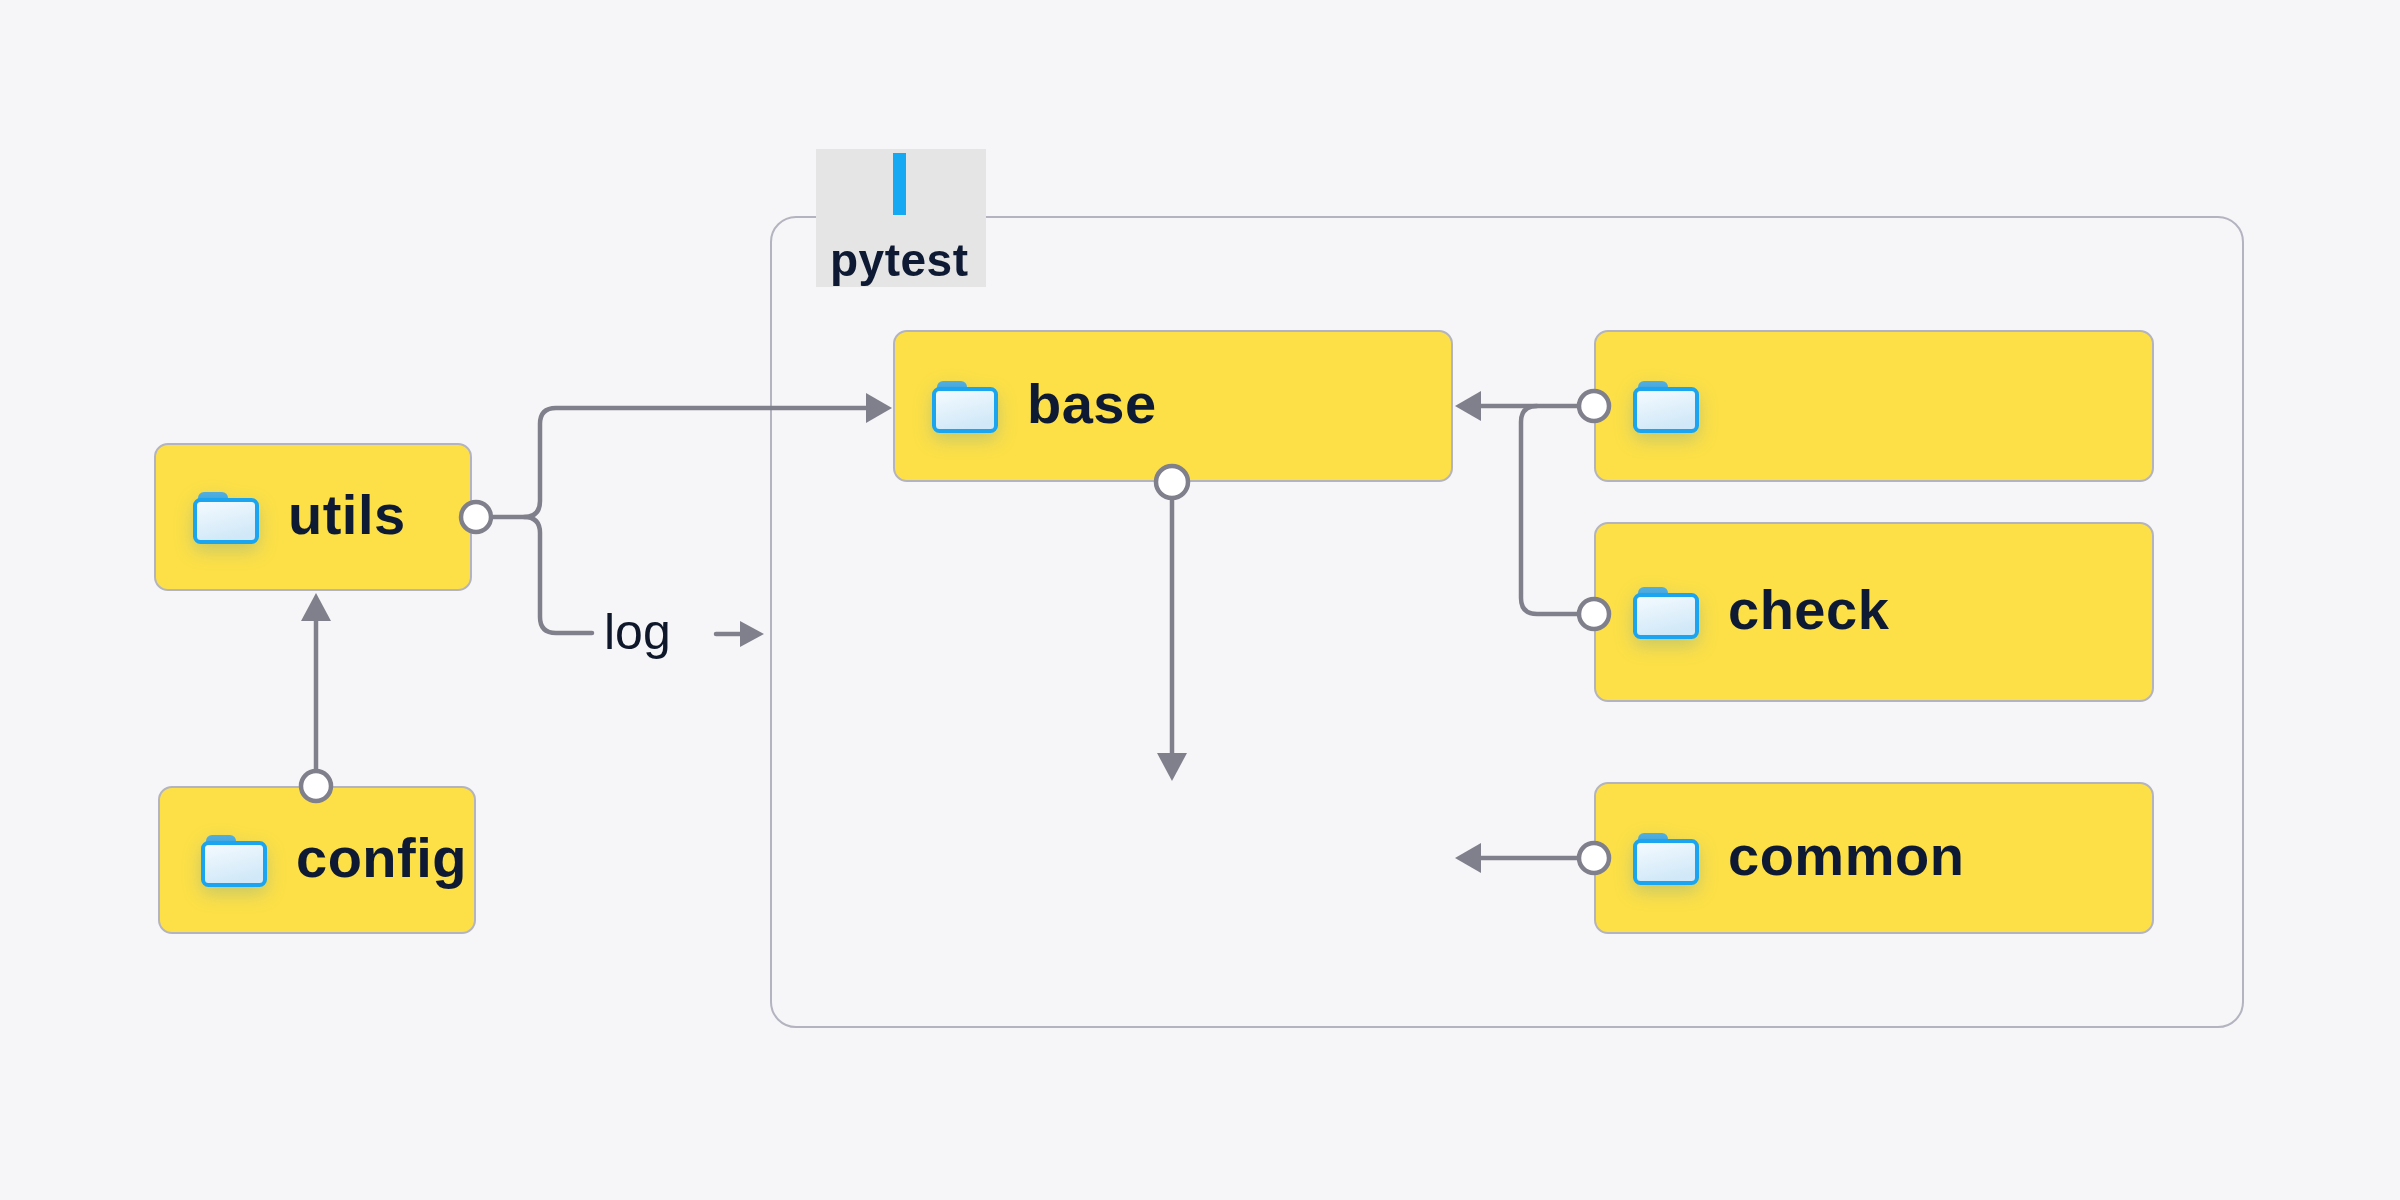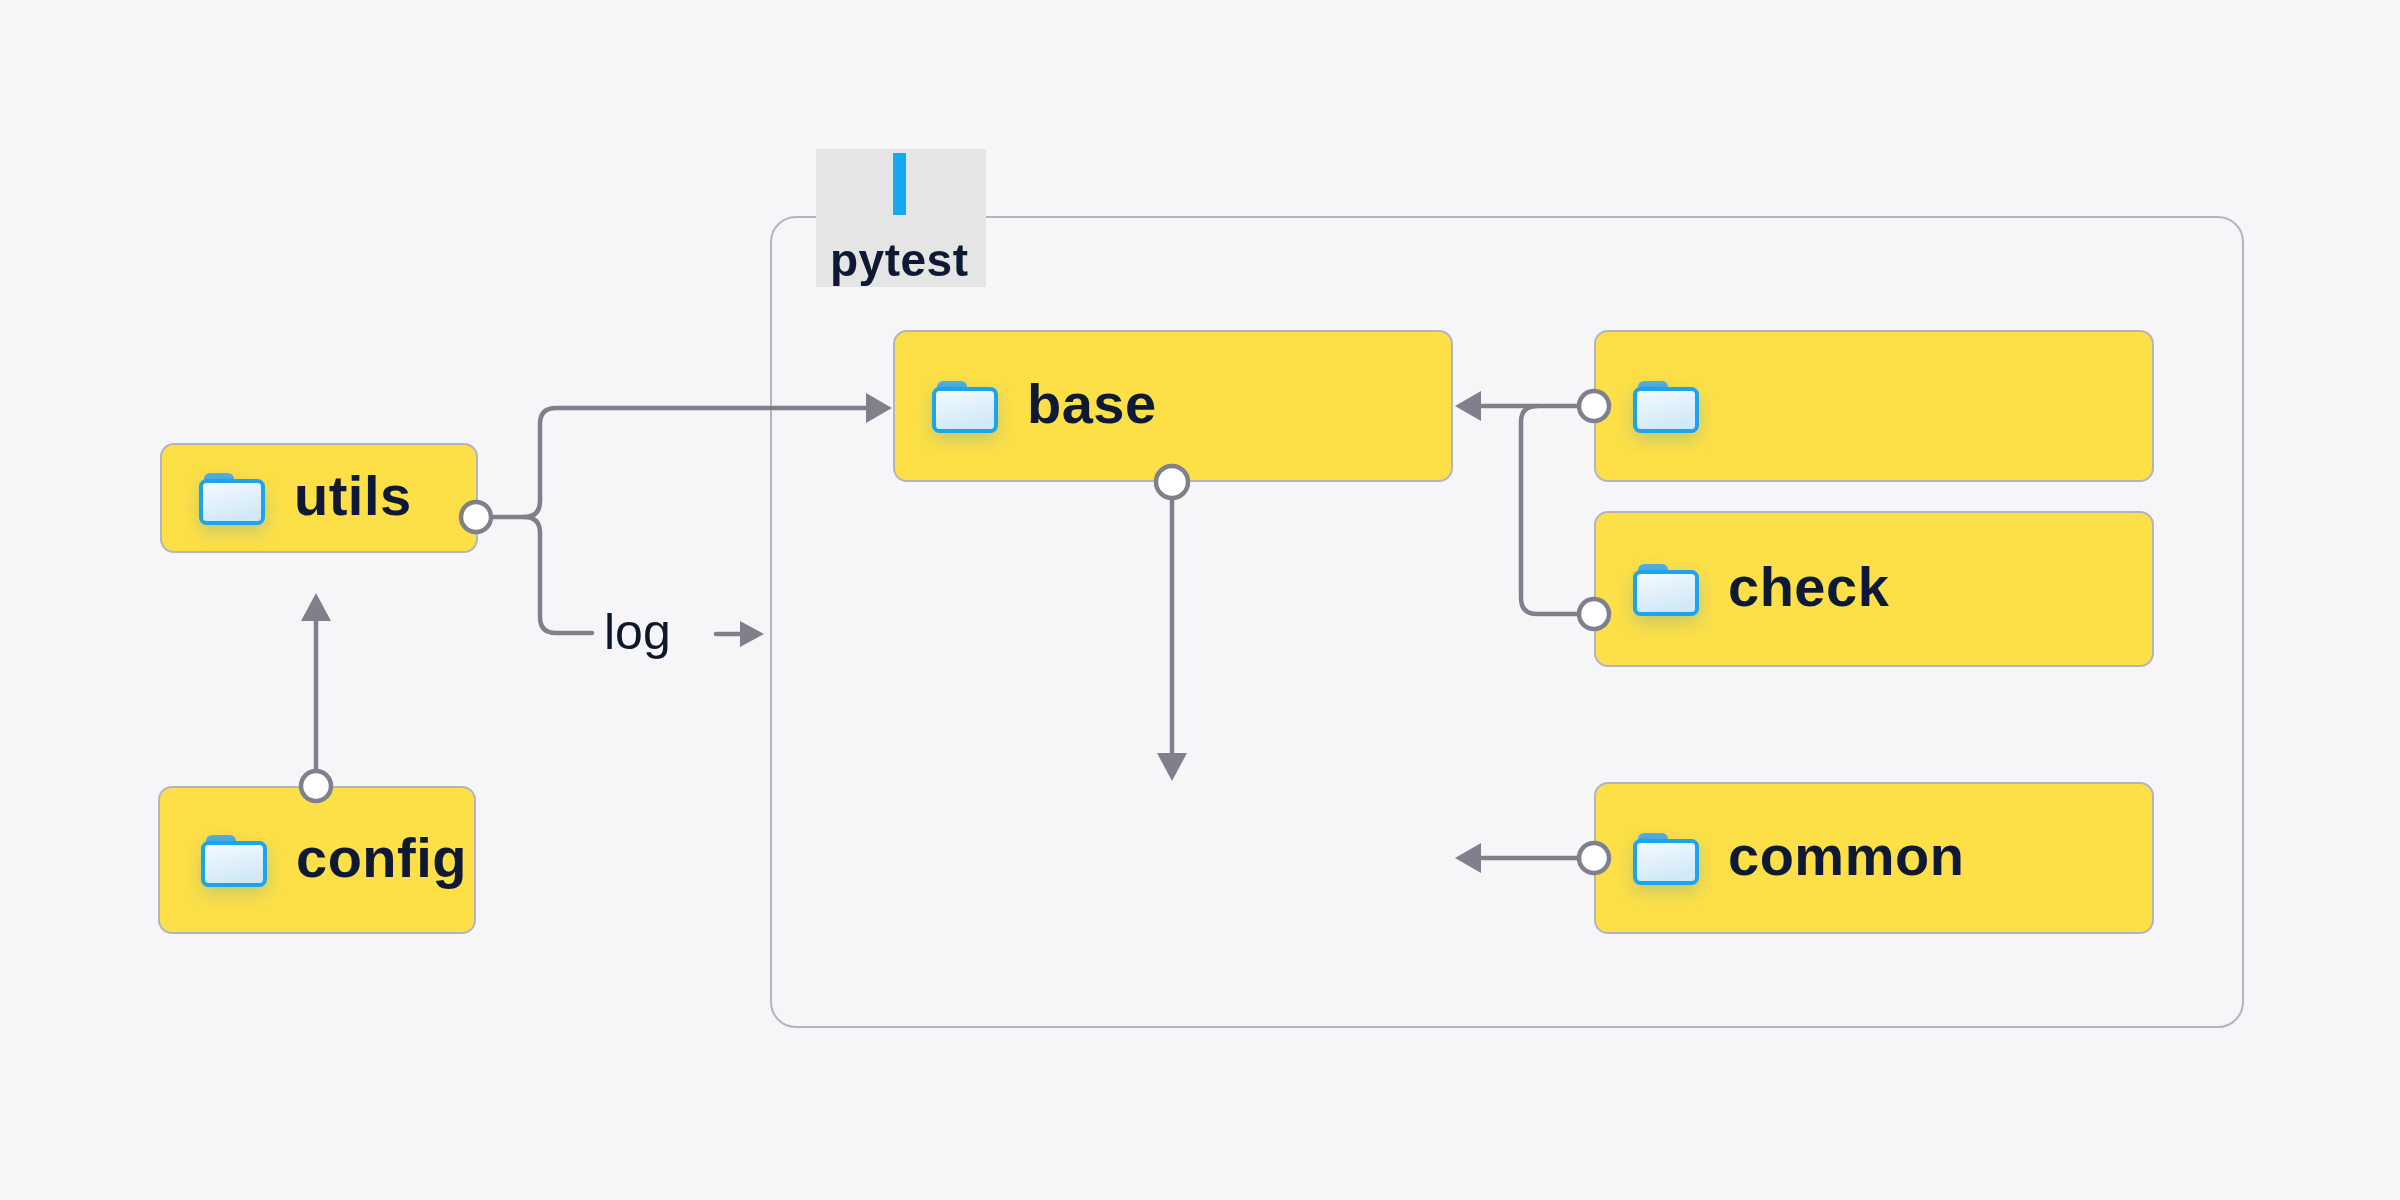--- a/index.html
+++ b/index.html
@@ -72,25 +72,25 @@
     color: #0e1a33;
     letter-spacing: 0.5px;
     line-height: 1;
     padding-bottom: 4px;
   }
   .node .folder {
     flex: 0 0 auto;
     filter: drop-shadow(0 7px 9px rgba(60, 140, 190, 0.28));
   }
 
-  #node-utils     { left: 160px;  top: 443px; width: 318px; height: 110px; }
+  #node-utils     { left: 154px;  top: 443px; width: 318px; height: 148px; }
   #node-config    { left: 158px;  top: 786px; width: 318px; height: 148px; padding-left: 40px; }
   #node-base      { left: 893px;  top: 330px; width: 560px; height: 152px; }
   #node-pymilvus  { left: 1594px; top: 330px; width: 560px; height: 152px; }
-  #node-check     { left: 1594px; top: 511px; width: 560px; height: 156px; }
+  #node-check     { left: 1594px; top: 522px; width: 560px; height: 180px; }
   #node-testcases { left: 893px;  top: 782px; width: 560px; height: 152px; }
   #node-common    { left: 1594px; top: 782px; width: 560px; height: 152px; }
 
   
   .edges {
     position: absolute;
     left: 0;
     top: 0;
     pointer-events: none;
   }

